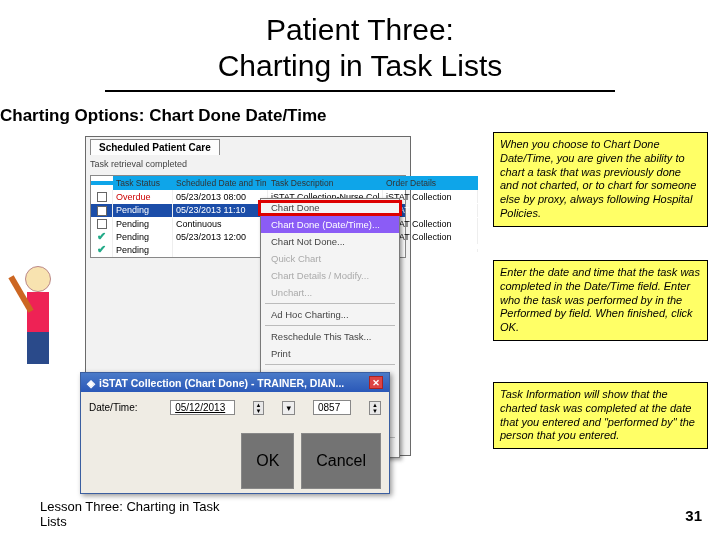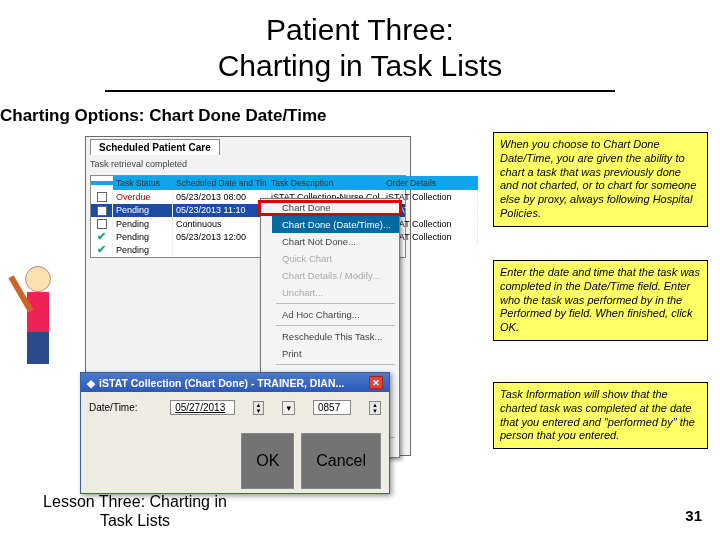--- a/index.html
+++ b/index.html
@@ -122,37 +122,36 @@
   .ctx-menu {
     position: absolute;
     top: 72px; left: 260px;
     width: 140px;
     background: #f4f4f4;
     border: 1px solid #7a7a7a;
     box-shadow: 2px 2px 4px rgba(0,0,0,0.4);
     font-size: 9.5px;
     z-index: 5;
     filter: blur(0.3px);
-    padding-left: 11px;
   }
   .ctx-item {
     padding: 3px 10px; color: #444;
     white-space: nowrap; overflow: hidden;
   }
   .ctx-item.disabled { color: #aaa; }
   .ctx-sep { height: 1px; background: #bbb; margin: 2px 4px; }
   .ctx-highlight {
     position: absolute;
     border: 3px solid #d00;
     top: 74px; left: 258px;
     width: 144px; height: 16px;
     z-index: 6;
     pointer-events: none;
   }
-  .ctx-item.selected { background: #0369a1; color: #fff; }
+  .ctx-item.selected { background: #8b5cf6; color: #fff; }
 
   
   .dialog {
     position: absolute;
     bottom: 2px; left: 80px;
     width: 310px;
     border: 1px solid #3a5ea0;
     background: #efece4;
     font-size: 10px;
     z-index: 10;
@@ -214,23 +213,22 @@
     line-height: 1.25;
     margin-left: 33px;
   }
   .info1 { top: 6px; }
   .info2 { top: 134px; }
   .info3 { top: 256px; }
 
   .footer-left {
     position: absolute;
     bottom: 10px; left: 40px;
-    font-size: 16px; width: 190px;
+    font-size: 13px; width: 190px;
     line-height: 1.2;
-    text-align: center;
   }
   .footer-right {
     position: absolute;
     bottom: 16px; right: 18px;
     font-size: 15px; font-weight: bold;
   }
 </style>
 </head>
 <body>
 
@@ -329,21 +327,21 @@
   <div class="dialog">
     <div class="dlg-title">
       <span>◈</span>
       <span>iSTAT Collection (Chart Done) - TRAINER, DIAN...</span>
       <span class="spacer"></span>
       <span class="dlg-close">✕</span>
     </div>
     <div class="dlg-body">
       <div class="dlg-row">
         <span class="dlg-label">Date/Time:</span>
-        <span class="dlg-input date-field">05/27/2013</span>
+        <span class="dlg-input date-field">05/12/2013</span>
         <span class="spinner">
             <span>▲</span>
             <span>▼</span>
           </span>
         <span class="search-icon">▾</span>
         <span class="dlg-input time-field">0857</span>
         <span class="spinner">
             <span>▲</span>
             <span>▼</span>
           </span>

